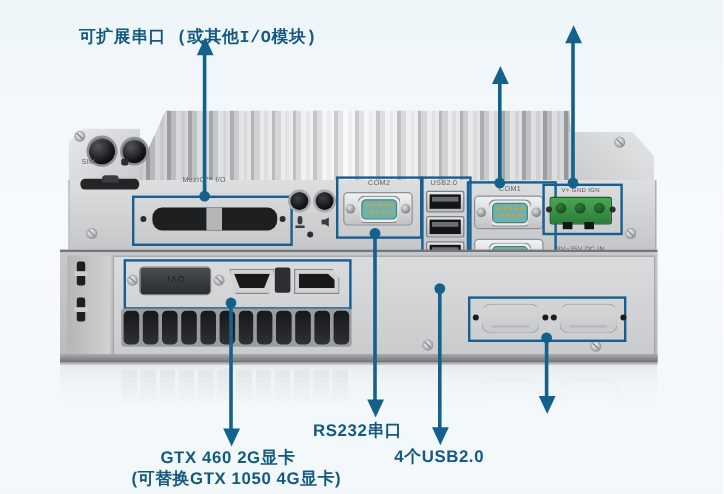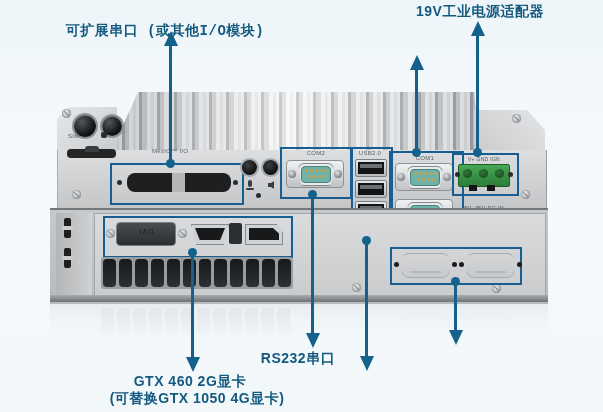--- a/index.html
+++ b/index.html
@@ -283,18 +283,18 @@
 
   <div class="ldot" style="left:451px;top:277px;"></div>
   <div class="lline" style="left:454px;top:282px;height:49px;"></div>
   <div class="ltri down" style="left:449px;top:330px;"></div>
 
   <div class="ldot" style="left:188px;top:248px;"></div>
   <div class="lline" style="left:191px;top:253px;height:105px;"></div>
   <div class="ltri down" style="left:186px;top:357px;"></div>
 
   <div class="ann" style="left:165px;top:22px;font-family:Liberation Mono, monospace;">可扩展串口 (或其他I/O模块)</div>
-  <div class="ann" style="left:480px;top:3px;">19V工业电源适配器</div>
   <div class="ann" style="left:298px;top:350px;">RS232串口</div>
+  <div class="ann" style="left:366px;top:372px;">4个USB2.0</div>
   <div class="ann" style="left:190px;top:373px;">GTX 460 2G显卡</div>
   <div class="ann" style="left:188px;top:390px;padding-left:18px;">(可替换GTX 1050 4G显卡)</div>
 
 </div>
 
 </body></html>

